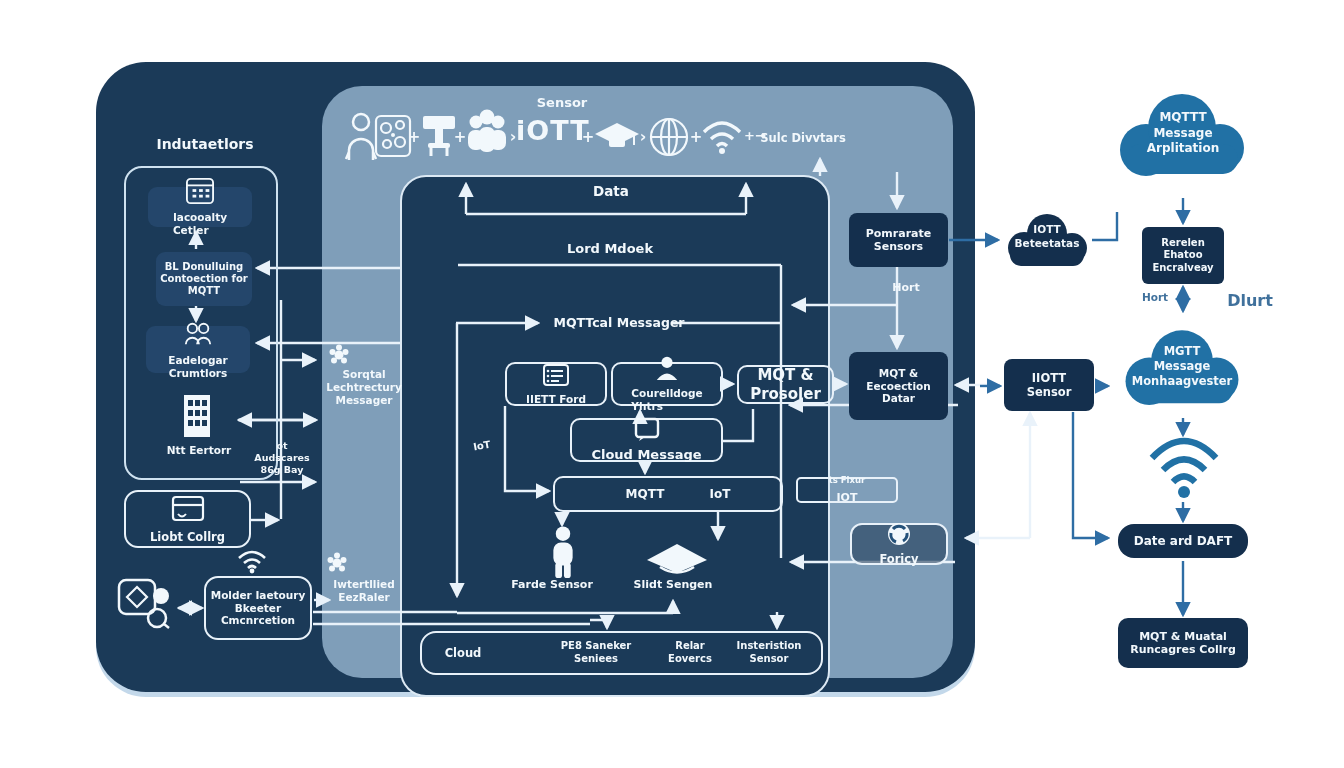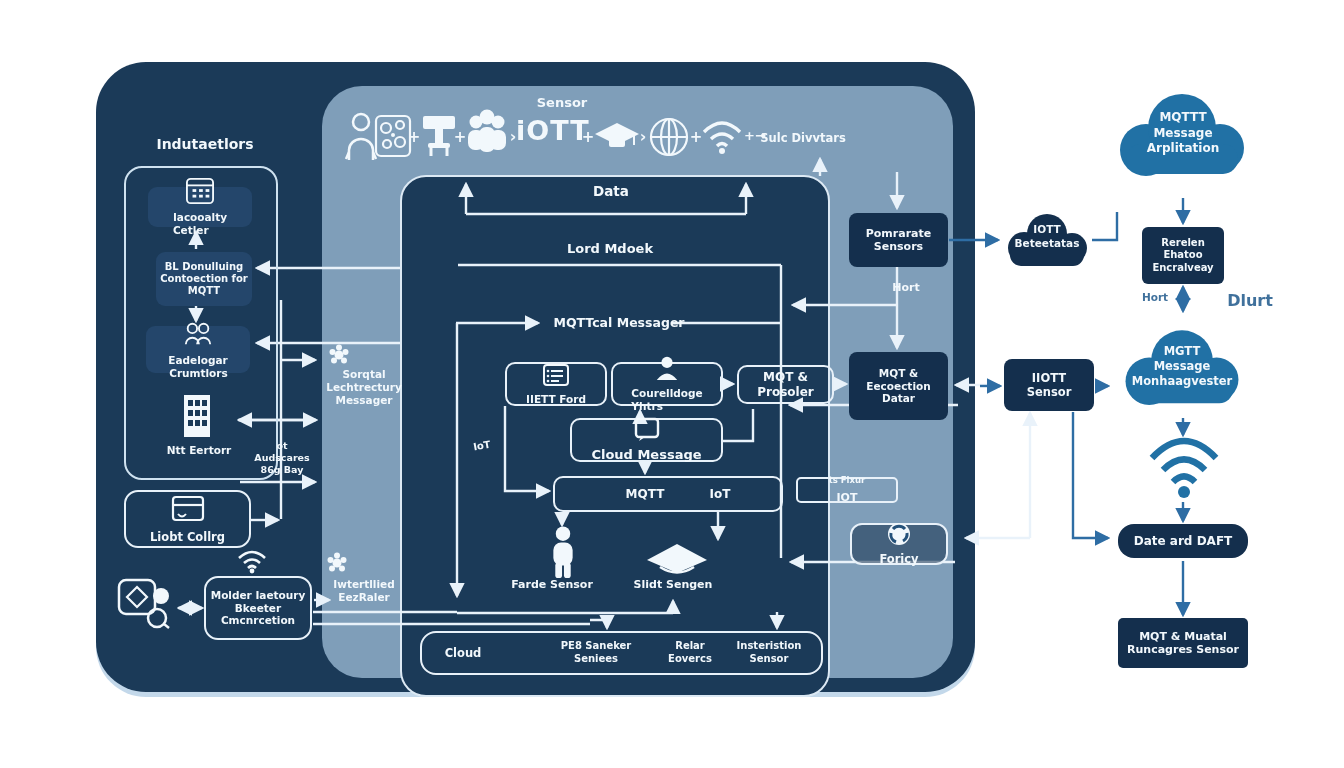--- a/index.html
+++ b/index.html
@@ -133,21 +133,21 @@
 
   <div class="box box-item row" style="left:146px;top:326px;width:104px;height:47px;font-size:10.5px;">
     <svg class="iconf" width="30" height="28" viewBox="0 0 32 28">
       <g fill="none" stroke="#f2f8fc" stroke-width="2">
         <circle cx="10" cy="8" r="5"></circle>
           <circle cx="22" cy="8" r="5"></circle>
         <path d="M3,25 a7,7 0 0 1 14,0"></path>
           <path d="M15,25 a7,7 0 0 1 14,0"></path>
       </g>
     </svg>
-    <div style="text-align:right;">
+    <div style="text-align:center;">
       <div>Eadelogar</div>
       <div>Crumtlors</div>
     </div>
   </div>
 
   <svg class="icon" style="left:178px;top:392px;" width="42" height="48" viewBox="0 0 42 48">
     <rect x="6" y="3" width="26" height="42" fill="#f2f8fc"></rect>
     <g fill="#1b3a58">
       <rect x="10" y="8" width="5" height="6"></rect>
         <rect x="17" y="8" width="5" height="6"></rect>
@@ -326,21 +326,21 @@
     <svg class="iconf" width="26" height="26" viewBox="0 0 28 28">
       <circle cx="14" cy="8" r="6" fill="#f2f8fc"></circle>
         <path d="M3,27 q11,-14 22,0 z" fill="#f2f8fc"></path>
     </svg>
     <div style="text-align:left;">
       <div>Courelldoge</div>
       <div>Yhtrs</div>
     </div>
   </div>
 
-  <div class="box box-outline" style="left:737px;top:365px;width:97px;height:39px;font-size:12px;">
+  <div class="box box-outline" style="left:737px;top:365px;width:97px;height:39px;font-size:15px;">
     <div>MQT &amp; Prosoler</div>
   </div>
 
   <div class="box box-outline row" style="left:570px;top:418px;width:153px;height:44px;font-size:13px;">
     <svg class="iconf" width="26" height="24" viewBox="0 0 26 24">
       <rect x="2" y="2" width="22" height="18" rx="3" fill="none" stroke="#f2f8fc" stroke-width="2.4"></rect>
       <path d="M7,20 l-2,4 l6,-4" fill="#f2f8fc"></path>
     </svg>
     <div>Cloud Message</div>
   </div>
@@ -469,18 +469,18 @@
         <path d="M17,38 Q38,17 59,38"></path>
         <path d="M27,50 Q38,39 49,50"></path>
     </g>
       <circle cx="38" cy="60" r="6" fill="#2171a5"></circle>
   </svg>
 
   <div class="box box-dark" style="left:1118px;top:524px;width:130px;height:34px;border-radius:16px;font-size:12px;">
     <div>Date ard DAFT</div>
   </div>
 
-  <div class="box box-dark" style="left:1118px;top:618px;width:130px;height:50px;border-radius:5px;font-size:11px;">
+  <div class="box box-dark" style="left:1118px;top:618px;width:130px;height:50px;border-radius:10px;font-size:11px;">
     <div>MQT &amp; Muatal</div>
-    <div>Runcagres Sensor</div>
+    <div>Runcagres Collrg</div>
   </div>
 
 </div>
 
 </body></html>

